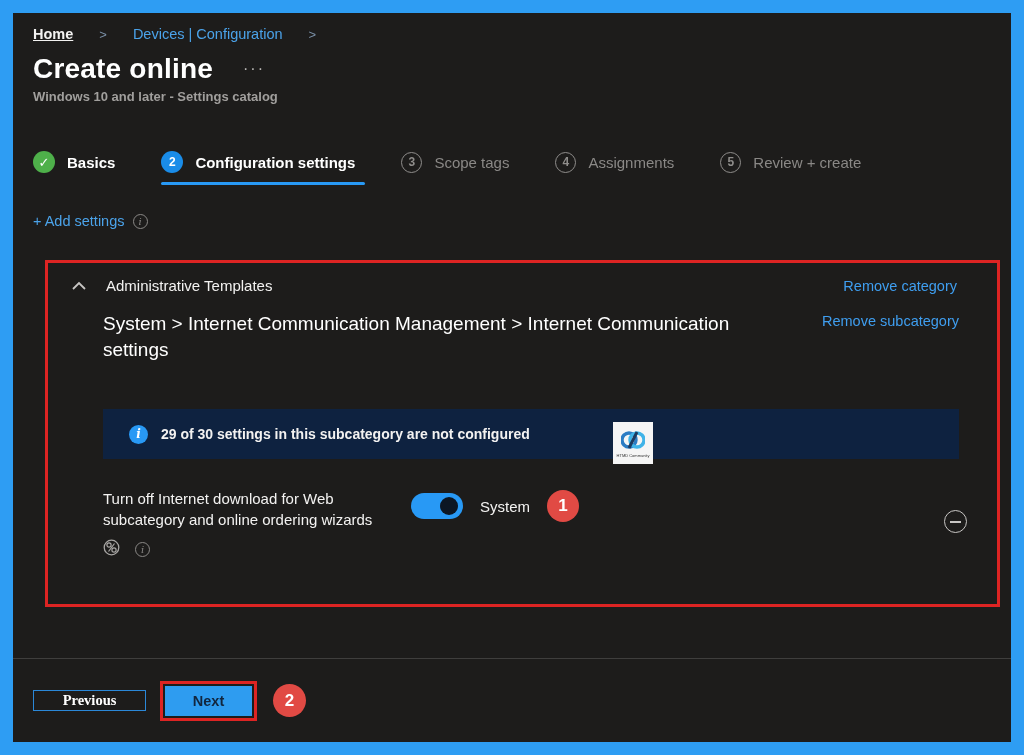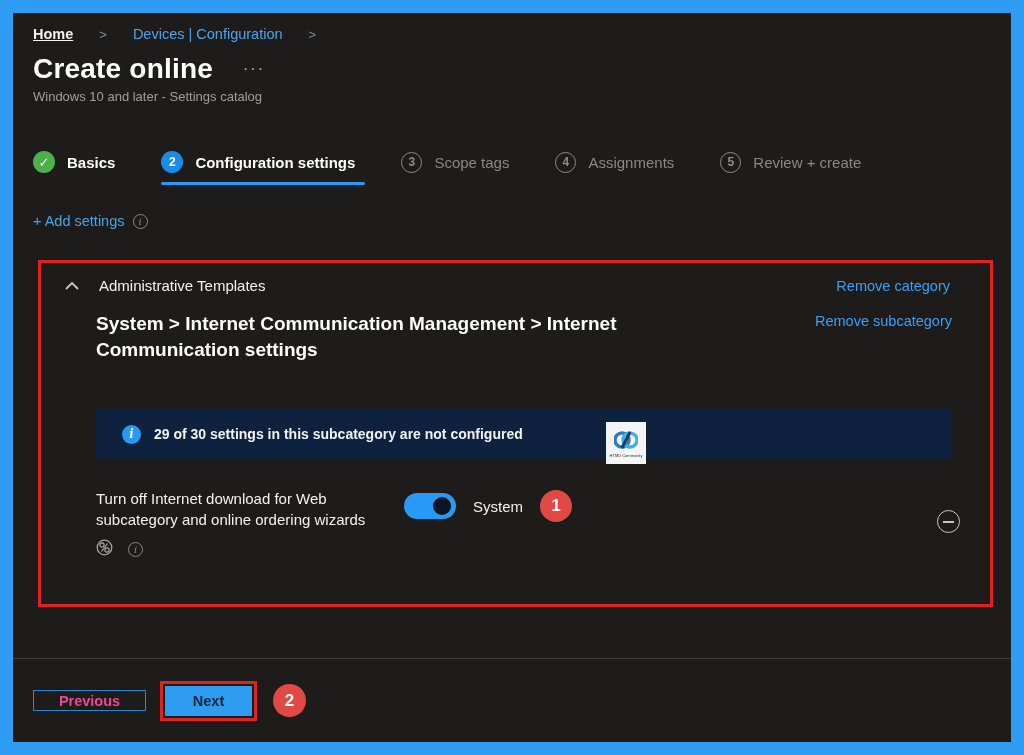--- a/index.html
+++ b/index.html
@@ -19,21 +19,21 @@
   }
   
   .breadcrumb { display:flex; align-items:center; gap:26px; font-size:14.5px; }
   .crumb-home { color:#f3f2f1; text-decoration:underline; font-weight:600; cursor:pointer; }
   .crumb-sep { color:#7a8fa6; font-size:13px; }
   .crumb-link { color:#4ba3ea; cursor:pointer; }
   
   .title-row { display:flex; align-items:center; gap:30px; margin-top:11px; }
   .page-title { font-size:28px; font-weight:bold; letter-spacing:0.2px; }
   .title-ellipsis { color:#b8b6b4; font-size:16px; letter-spacing:2px; cursor:pointer; }
-  .subtitle { color:#a19f9d; font-size:13px; margin-top:4px; }
+  .subtitle { color:#a19f9d; font-size:13px; margin-top:4px;font-weight:bold; }
   
   .steps { display:flex; align-items:center; margin-top:44px; height:28px; }
   .step { display:flex; align-items:center; gap:12px; margin-right:46px; position:relative; }
   .step-circle {
     width:22px; height:22px; border-radius:50%;
     display:flex; align-items:center; justify-content:center;
     font-size:12px; font-weight:bold; flex:0 0 auto;
   }
   .step.complete .step-circle { background:#4eb04a; color:#fff; }
   .step.active .step-circle { background:#1a8ce8; color:#fff; }
@@ -50,33 +50,33 @@
   
   .add-settings { display:flex; align-items:center; gap:8px; margin-top:37px; }
   .add-settings-link { color:#4ba3ea; font-size:14.5px; cursor:pointer; }
   .info-circle-gray {
     width:15px; height:15px; border-radius:50%; border:1.2px solid #8a8886;
     color:#8a8886; font-size:10px; display:flex; align-items:center; justify-content:center;
     font-family:"DejaVu Serif",serif; font-style:italic;
   }
   
   .red-box {
-    margin-top:31px; margin-left:5px;
+    margin-top:31px; margin-left:12px;
     width:955px; height:347px;
     border:3px solid #dd2423;
     background:#1d1c1b;
     padding:14px 0 16px 0;
   }
   .cat-row { display:flex; align-items:center; padding:0 40px 0 24px; }
   .chevron-up-icon { width:14px; height:9px; margin-right:20px; cursor:pointer; }
   .chevron-up-icon svg { display:block; }
   .cat-name { font-size:15px; color:#f3f2f1; }
   .remove-cat { margin-left:auto; color:#3f9ef0; font-size:14.5px; cursor:pointer; }
   .subcat-row { display:flex; align-items:flex-start; padding:0 38px 0 55px; margin-top:17px; }
-  .subcat-heading { font-size:19px; font-weight:bold; max-width:640px; line-height:1.38; color:#ffffff; }
+  .subcat-heading { font-size:19px; font-weight:normal; max-width:640px; line-height:1.38; color:#ffffff; }
   .remove-subcat { margin-left:auto; color:#3f9ef0; font-size:14.5px; cursor:pointer; margin-top:2px; }
   
   .banner-wrap { padding:0 38px 0 55px; margin-top:46px; }
   .info-banner {
     position:relative;
     height:50px; background:#0e2240;
     display:flex; align-items:center; gap:13px;
     padding-left:26px;
   }
   .info-icon-blue {
@@ -122,23 +122,23 @@
   }
   .minus-dash { width:11px; height:1.8px; background:#c8c6c4; }
   
   .footer {
     position:absolute; left:0; right:0; bottom:0; height:84px;
     border-top:1px solid #3f3e3d;
     display:flex; align-items:center; padding-left:20px;
   }
   .btn-previous {
     width:113px; height:21px; background:transparent;
-    border:1px solid #2b88d8; color:#ec4899;
+    border:1px solid #2b88d8; color:#ffffff;
     font-size:14.5px; font-weight:bold; cursor:pointer;
-    font-family:Liberation Sans, sans-serif;
+    font-family:Liberation Serif, serif;
   }
   .next-wrap {
     margin-left:14px; border:3px solid #dd2423; padding:2px; background:#1d1c1b;
   }
   .btn-next {
     width:87px; height:30px; background:#2e9cf0; border:1px solid #2e9cf0;
     color:#12263e; font-size:14.5px; font-weight:bold; cursor:pointer;
     font-family:inherit;
   }
   .footer .badge { margin-left:16px; }

